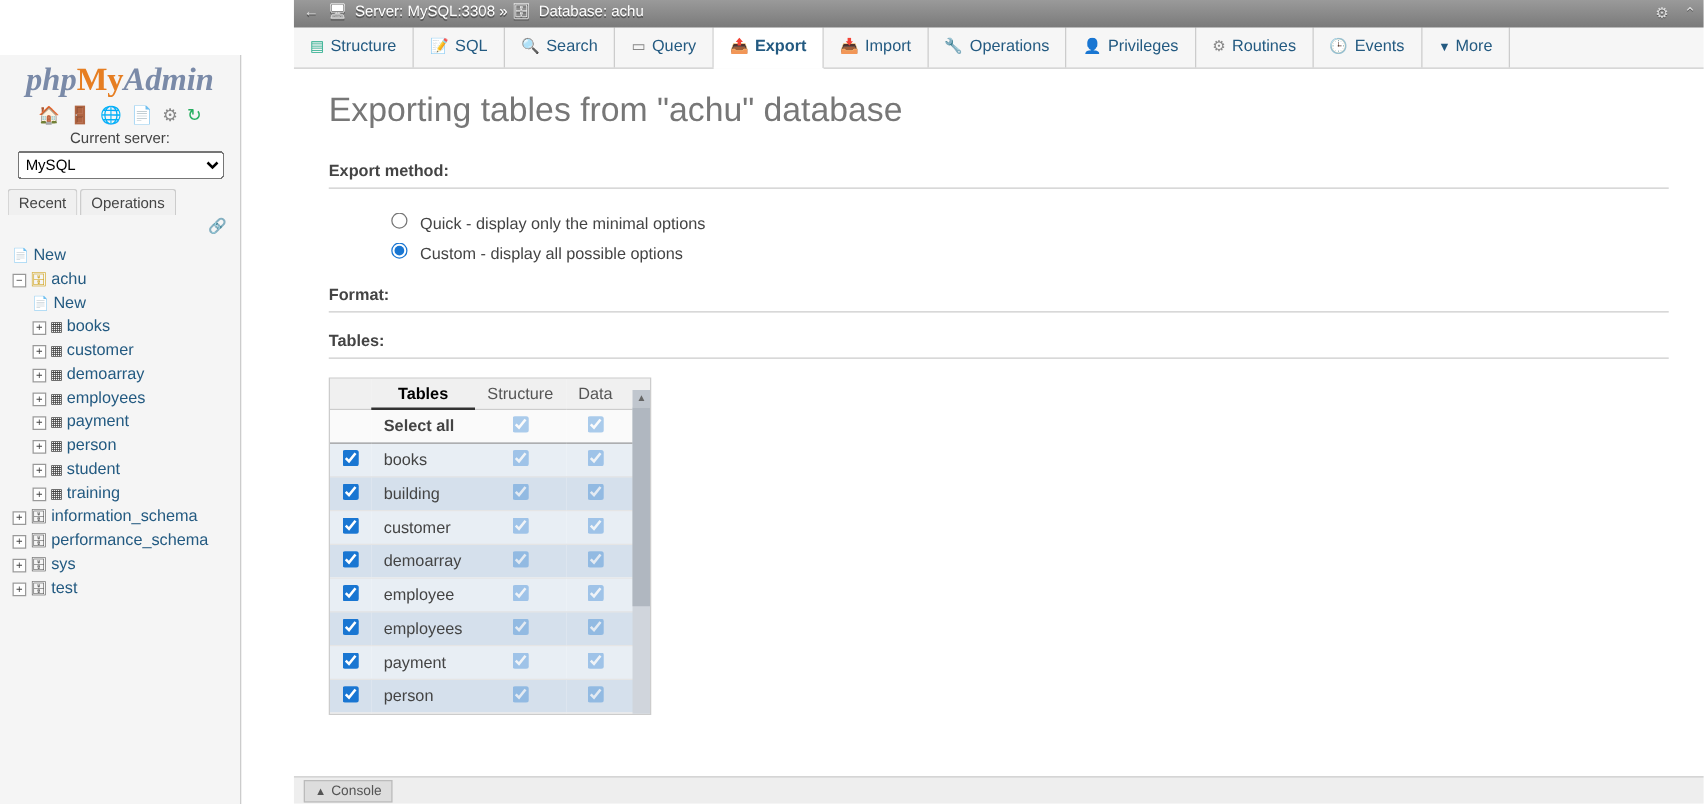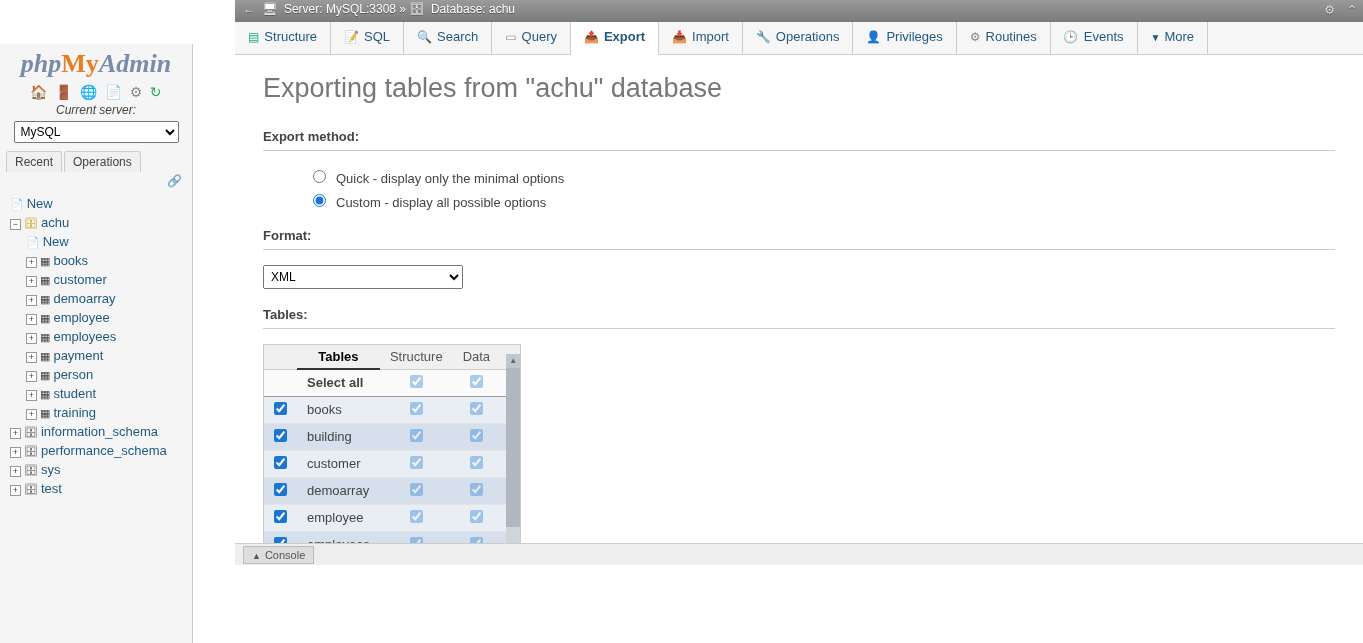--- a/index.html
+++ b/index.html
@@ -7,34 +7,34 @@
 
 
 .sidebar { position: absolute; left: 0; top: 0; width: 193px; height: 643px; background: #f5f5f5; border-right: 1px solid #ccc; overflow: hidden; margin-top: 44px; }
 .logo { text-align: center; padding: 5px 0 2px; }
 .logo-text { font-family: Georgia, serif; font-size: 26px; font-weight: bold; }
 .logo-php { color: #7a8aa8; font-style: italic; }
 .logo-my { color: #e67e22; }
 .logo-admin { color: #7a8aa8; font-style: italic; }
 .quick-icons { text-align: center; padding: 3px; }
 .quick-icons span { margin: 0 2px; font-size: 14px; cursor: pointer; display: inline-block; }
-.server-label { text-align: center; font-size: 12px; color: #444; margin-bottom: 4px; font-style: italic; }
+.server-label { text-align: center; font-size: 12px; color: #444; margin-bottom: 4px; }
 .server-select { display: block; margin: 0 auto 8px; width: 165px; font-size: 12px; padding: 2px; }
 .side-tabs { display: flex; padding: 0 6px; }
 .side-tab { background: #f0f0f0; border: 1px solid #ccc; border-bottom: none; padding: 3px 8px; border-radius: 3px 3px 0 0; margin-right: 2px; cursor: pointer; font-size: 12px; }
 .link-icon { text-align: right; padding: 2px 10px; color: #888; font-size: 12px; }
 .tree { padding: 4px 2px 4px 6px; font-size: 13px; }
 .tree-item { padding: 2px 0 2px 4px; cursor: pointer; white-space: nowrap; }
 .tree-item.level1 { padding-left: 20px; }
 .tree-item .toggle { display: inline-block; width: 11px; height: 11px; border: 1px solid #999; text-align: center; line-height: 9px; font-size: 9px; margin-right: 3px; background: #fff; }
 .tree-item .icon { margin-right: 3px; font-size: 11px; }
 .tree-item a { color: #235a81; text-decoration: none; }
 
 
-.main { position: absolute; left: 235px; top: 0; right: 0; height: 565px; overflow: hidden; }
+.main { position: absolute; left: 235px; top: 0; right: 0; height: 643px; overflow: hidden; }
 .breadcrumb { background: #888; background: linear-gradient(#9a9a9a,#7a7a7a); color: #fff; padding: 2px 8px; height: 22px; font-size: 12px; text-shadow: 0 1px 0 #555; position: relative; }
 .breadcrumb .arrow { color: #ddd; margin-right: 4px; }
 .breadcrumb .bc-icon { margin-right: 3px; }
 .breadcrumb .gear { position: absolute; right: 28px; top: 3px; color: #ddd; cursor: pointer; }
 .breadcrumb .collapse { position: absolute; right: 6px; top: 3px; color: #ddd; cursor: pointer; }
 .topmenu { display: flex; background: #f6f6f6; border-bottom: 1px solid #ccc; height: 33px; }
 .topmenu .tab { padding: 7px 13px; border-right: 1px solid #ccc; cursor: pointer; color: #235a81; font-size: 13px; white-space: nowrap; }
 .topmenu .tab.active { background: #fff; border-bottom: 1px solid #fff; margin-bottom: -1px; font-weight: bold; }
 .topmenu .tab .ticon { margin-right: 5px; font-size: 12px; }
 .topmenu .more-caret { margin-right: 4px; font-size: 10px; }
@@ -91,21 +91,20 @@
   </div>
   <div class="link-icon">🔗</div>
 
   <div class="tree">
     <div class="tree-item"><span class="icon" style="color:#6a6">📄</span><a>New</a></div>
     <div class="tree-item"><span class="toggle">−</span><span class="icon" style="color:#c90">🗄</span><a>achu</a></div>
     <div class="tree-item level1"><span class="icon" style="color:#6a6">📄</span><a>New</a></div>
     <div class="tree-item level1"><span class="toggle">+</span><span class="icon">▦</span><a>books</a></div>
     <div class="tree-item level1"><span class="toggle">+</span><span class="icon">▦</span><a>customer</a></div>
     <div class="tree-item level1"><span class="toggle">+</span><span class="icon">▦</span><a>demoarray</a></div>
-    <div class="tree-item level1"><span class="toggle">+</span><span class="icon">▦</span><a>employee</a></div>
     <div class="tree-item level1"><span class="toggle">+</span><span class="icon">▦</span><a>employees</a></div>
     <div class="tree-item level1"><span class="toggle">+</span><span class="icon">▦</span><a>payment</a></div>
     <div class="tree-item level1"><span class="toggle">+</span><span class="icon">▦</span><a>person</a></div>
     <div class="tree-item level1"><span class="toggle">+</span><span class="icon">▦</span><a>student</a></div>
     <div class="tree-item level1"><span class="toggle">+</span><span class="icon">▦</span><a>training</a></div>
     <div class="tree-item"><span class="toggle">+</span><span class="icon">🗄</span><a>information_schema</a></div>
     <div class="tree-item"><span class="toggle">+</span><span class="icon">🗄</span><a>performance_schema</a></div>
     <div class="tree-item"><span class="toggle">+</span><span class="icon">🗄</span><a>sys</a></div>
     <div class="tree-item"><span class="toggle">+</span><span class="icon">🗄</span><a>test</a></div>
   </div>
@@ -147,23 +146,20 @@
     <div class="radio-row">
       <input type="radio" name="exp" style=""><span>Quick - display only the minimal options</span>
     </div>
     <div class="radio-row">
       <input type="radio" name="exp" checked="" style=""><span>Custom - display all possible options</span>
     </div>
     <br>
 
     <div class="section-title">Format:</div>
     <hr class="sep">
-    <select class="format-select">
-      <option>XML</option>
-    </select>
 
     <div class="section-title">Tables:</div>
     <hr class="sep">
 
     <div class="tables-box">
       <table>
         <thead>
           <tr>
             <th style="width:26px"></th>
             <th class="active">Tables</th>

